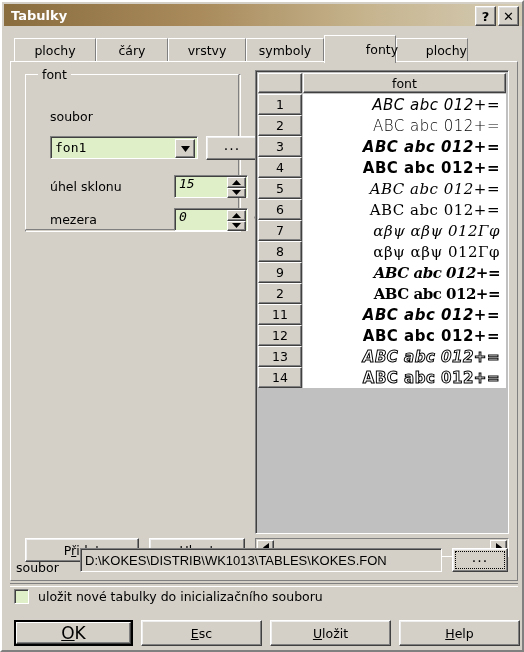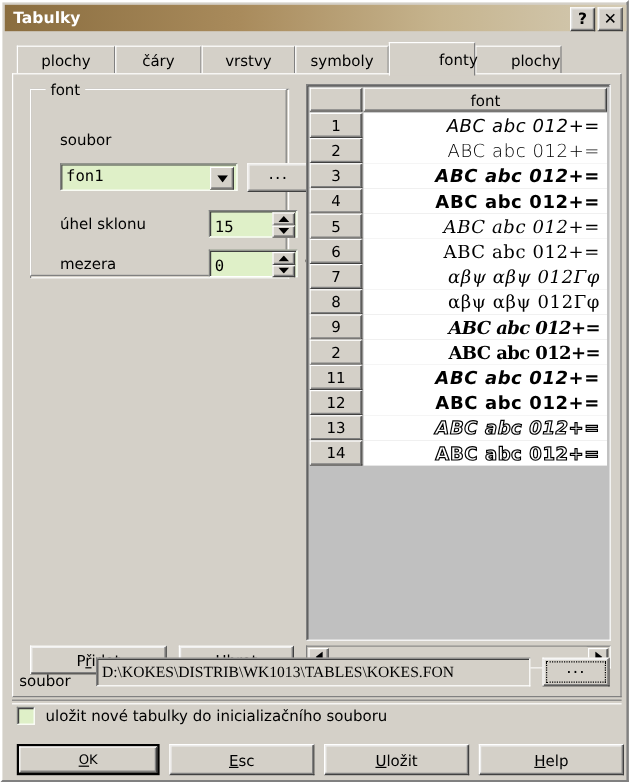--- a/index.html
+++ b/index.html
@@ -102,21 +102,21 @@
   }
   .raised-btn{
     box-sizing:border-box;background:#d4d0c8;
     border:1px solid #ffffff;border-right-color:#404040;border-bottom-color:#404040;
     box-shadow:inset -1px -1px 0 #808080, inset 1px 1px 0 #efefef;
     display:flex;align-items:center;justify-content:center;
     font-size:12.5px;cursor:pointer;font-family:"DejaVu Sans",sans-serif;
   }
   .dots-btn{position:absolute;left:180px;top:61px;width:52px;height:24px;}
   .dots-btn .g{margin-top:-6px;font-size:14px;letter-spacing:1px;}
-  .spin-wrap{position:absolute;width:74px;height:23px;display:flex;align-items:flex-end;}
+  .spin-wrap{position:absolute;width:74px;height:23px;display:flex;align-items:flex-start;font-style:italic;}
   .spin-wrap .val{padding-left:4px;font-size:13px;font-family:"DejaVu Sans Mono","Liberation Mono",monospace;}
   .spin-btns{
     position:absolute;right:1px;top:1px;width:19px;height:21px;
     display:flex;flex-direction:column;
   }
   .spin-b{
     height:10px;background:#d4d0c8;
     border:1px solid #ffffff;border-right-color:#404040;border-bottom-color:#404040;
     box-shadow:inset -1px -1px 0 #808080;
     display:flex;align-items:center;justify-content:center;cursor:pointer;
@@ -202,21 +202,21 @@
   .soubor-lbl{position:absolute;left:14px;top:558px;font-size:12.5px;font-family:"DejaVu Sans",sans-serif;}
   .path-field{
     position:absolute;left:78px;top:546px;width:362px;height:24px;
     box-sizing:border-box;
     border:1px solid #808080;border-right-color:#ffffff;border-bottom-color:#ffffff;
     box-shadow:inset 1px 1px 0 #404040;
     background:#d4d0c8;display:flex;align-items:center;
   }
   .path-field .v{
     padding-left:4px;font-size:13px;
-    font-family:Liberation Serif, serif;
+    font-family:Liberation Sans, sans-serif;
     white-space:nowrap;overflow:hidden;
   }
   .path-dots{
     position:absolute;left:450px;top:546px;width:56px;height:24px;
   }
   .focus-ring{
     position:absolute;left:2px;top:2px;right:2px;bottom:2px;
     border:1px dotted #000;pointer-events:none;
   }
   
@@ -235,21 +235,21 @@
   }
   .fbtn.default{
     border:2px solid #000;box-shadow:none;background:#d4d0c8;
     box-sizing:border-box;
   }
   .fbtn.default .innerb{
     position:absolute;left:0;top:0;right:0;bottom:0;
     border:1px solid #ffffff;border-right-color:#404040;border-bottom-color:#404040;
     box-shadow:inset -1px -1px 0 #808080;
     display:flex;align-items:center;justify-content:center;
-    font-size:11px;font-family:"DejaVu Sans",sans-serif;
+    font-size:17px;font-family:"DejaVu Sans",sans-serif;
   }
   .divider{
     position:absolute;left:8px;top:581px;width:508px;height:2px;
     border-top:1px solid #808080;border-bottom:1px solid #ffffff;
   }
 </style>
 </head>
 <body>
 
 <div class="window">

